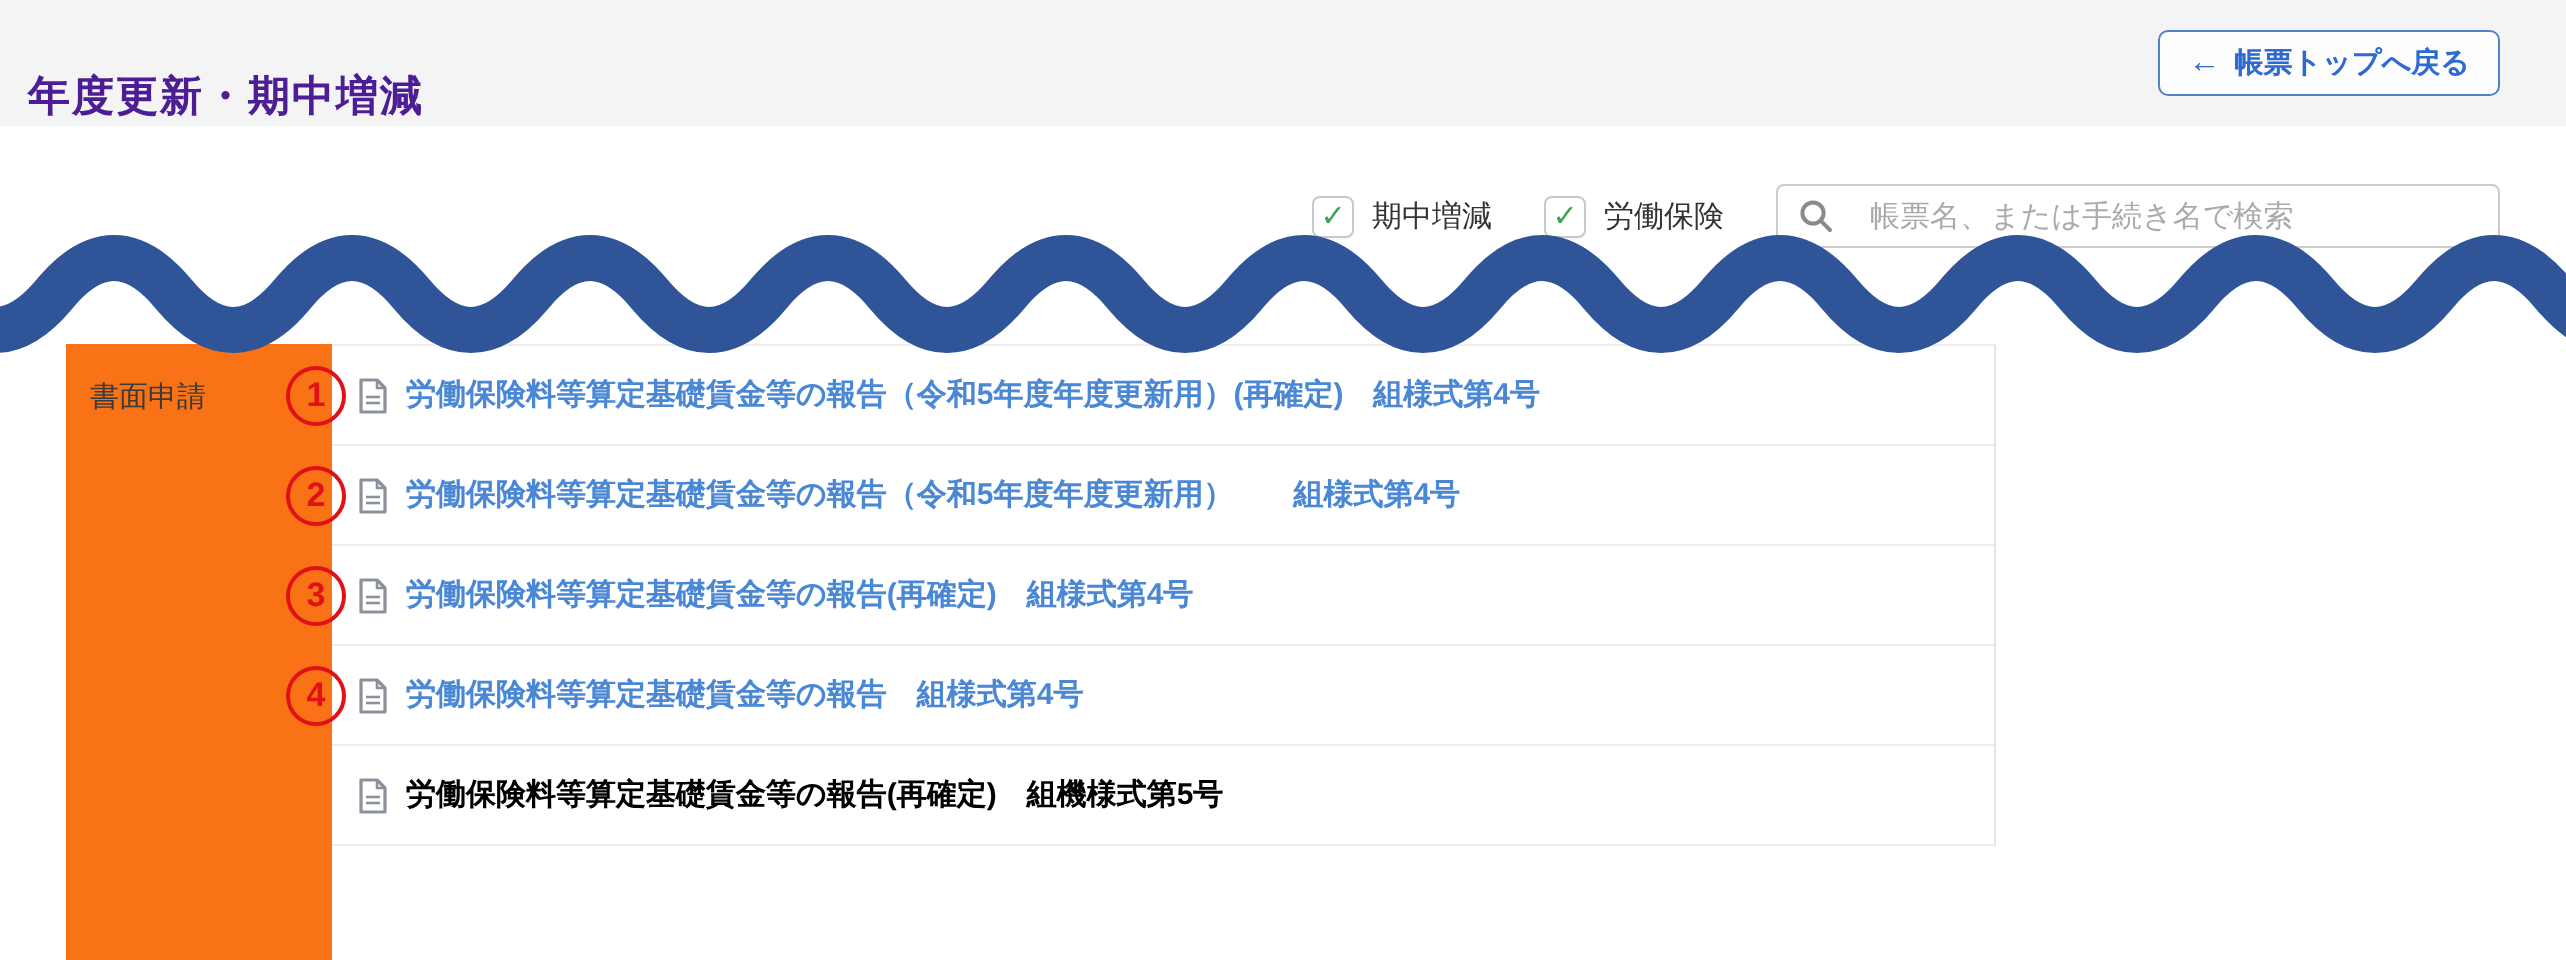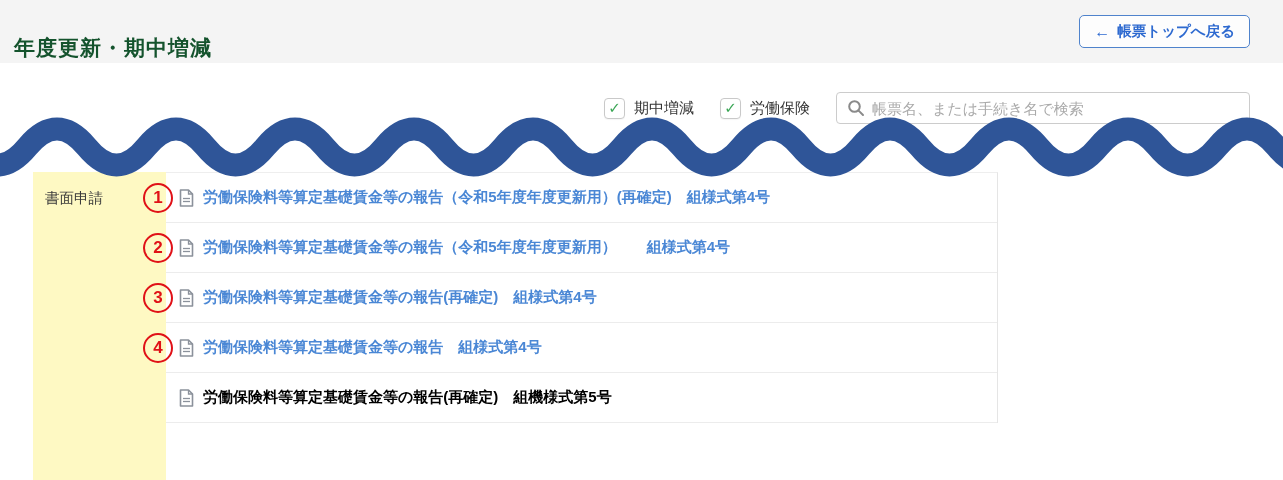--- a/index.html
+++ b/index.html
@@ -10,21 +10,21 @@
     -webkit-font-smoothing:antialiased;
   }
   
   .header{
     position:absolute;top:0;left:0;width:1283px;height:63px;
     background:#f4f4f4;box-sizing:border-box;
     display:flex;align-items:center;justify-content:space-between;
     padding:0 33px 0 14px;
   }
   .page-title{
-    color:#14532d;font-size:21px;font-weight:bold;letter-spacing:1px;margin-top:32px;
+    color:#4c1d95;font-size:21px;font-weight:bold;letter-spacing:1px;margin-top:32px;
   }
   .back-btn{
     height:33px;padding:0 14px;background:#fdfdfd;
     border:1.5px solid #4f83cc;border-radius:5px;
     color:#2e6ad0;font-size:14.5px;font-weight:bold;
     display:flex;align-items:center;gap:7px;cursor:pointer;
     font-family:inherit;
   }
   .back-arrow{font-size:16px;line-height:1;}
   
@@ -34,33 +34,33 @@
   }
   .cb-group{display:flex;align-items:center;gap:9px;font-size:15px;color:#333;}
   .checkbox{
     width:21px;height:21px;box-sizing:border-box;
     border:1px solid #c9c9c9;border-radius:4px;background:#fff;
     display:flex;align-items:center;justify-content:center;
     color:#3aa655;font-size:15px;font-weight:bold;cursor:pointer;
     box-shadow:0 1px 1px rgba(0,0,0,0.04);
   }
   .search{
-    width:414px;height:32px;box-sizing:border-box;
+    width:362px;height:32px;box-sizing:border-box;
     border:1px solid #cccccc;border-radius:4px;background:#fff;
-    display:flex;align-items:center;gap:5px;padding:0 10px;
+    display:flex;align-items:center;gap:16px;padding:0 10px;
   }
   .search input{
     border:none;outline:none;flex:1;font-size:15px;color:#333;
     font-family:inherit;background:transparent;
   }
   .search input::placeholder{color:#aaaaaa;}
   
   .sidebar{
     position:absolute;left:33px;top:172px;width:133px;height:308px;
-    background:#fef9c3;box-sizing:border-box;padding:17px 0 0 12px;
+    background:#f97316;box-sizing:border-box;padding:17px 0 0 12px;
   }
   .sidebar-label{font-size:14.5px;color:#3a3a3a;}
   .list-panel{
     position:absolute;left:166px;top:172px;width:832px;
     background:#ffffff;box-sizing:border-box;
     border-top:1px solid #eeeeee;border-right:1px solid #e5e5e5;
   }
   .row{
     position:relative;height:50px;box-sizing:border-box;
     display:flex;align-items:center;gap:9px;

